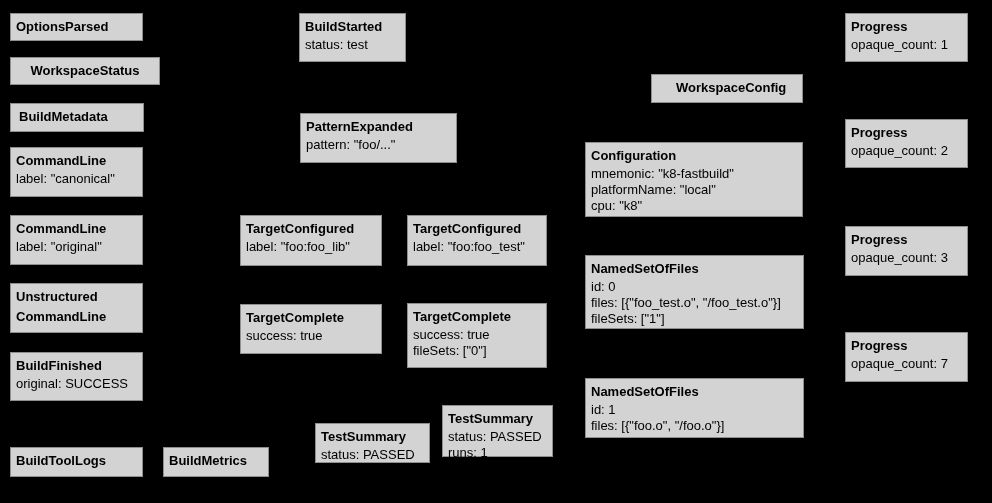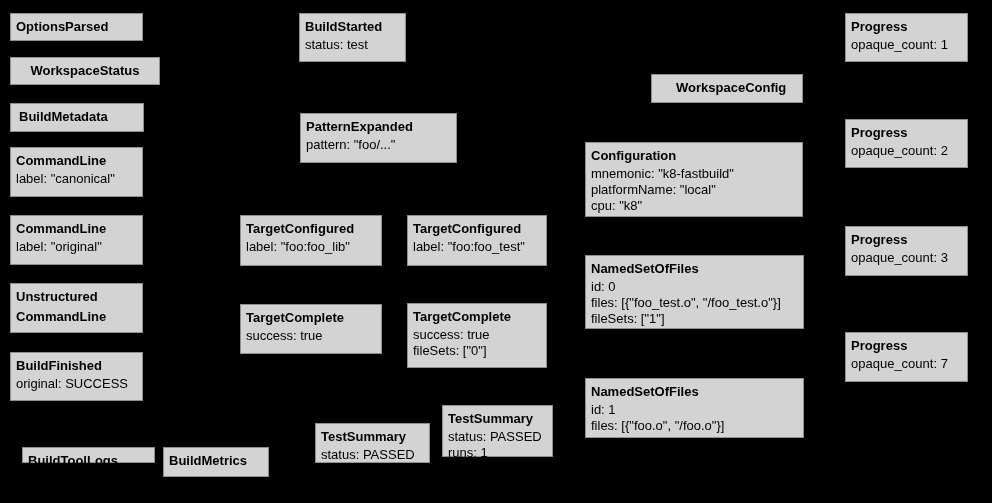--- a/index.html
+++ b/index.html
@@ -35,21 +35,21 @@
     white-space: nowrap;
   }
   
   #b-options-parsed            { left:10px;  top:13px;  width:133px; height:28px; }
   #b-workspace-status          { left:10px;  top:57px;  width:150px; height:28px;text-align:center; }
   #b-build-metadata            { left:10px;  top:103px; width:134px; height:29px;padding-left:8px; }
   #b-command-line-canonical    { left:10px;  top:147px; width:133px; height:50px; }
   #b-command-line-original     { left:10px;  top:215px; width:133px; height:50px; }
   #b-unstructured-command-line { left:10px;  top:283px; width:133px; height:50px; }
   #b-build-finished            { left:10px;  top:352px; width:133px; height:49px; }
-  #b-build-tool-logs           { left:22px;  top:447px; width:133px; height:16px; }
+  #b-build-tool-logs           { left:10px;  top:447px; width:133px; height:30px; }
   #b-build-metrics             { left:163px; top:447px; width:106px; height:30px; }
   #b-build-started             { left:299px; top:13px;  width:107px; height:49px; }
   #b-pattern-expanded          { left:300px; top:113px; width:157px; height:50px; }
   #b-target-configured-lib     { left:240px; top:215px; width:142px; height:51px; }
   #b-target-complete-lib       { left:240px; top:304px; width:142px; height:50px; }
   #b-test-result               { left:315px; top:423px; width:115px; height:40px; }
   #b-target-configured-test    { left:407px; top:215px; width:140px; height:51px; }
   #b-target-complete-test      { left:407px; top:303px; width:140px; height:65px; }
   #b-test-summary              { left:442px; top:405px; width:111px; height:52px; }
   #b-workspace-config          { left:651px; top:74px;  width:152px; height:29px;padding-left:24px; }

